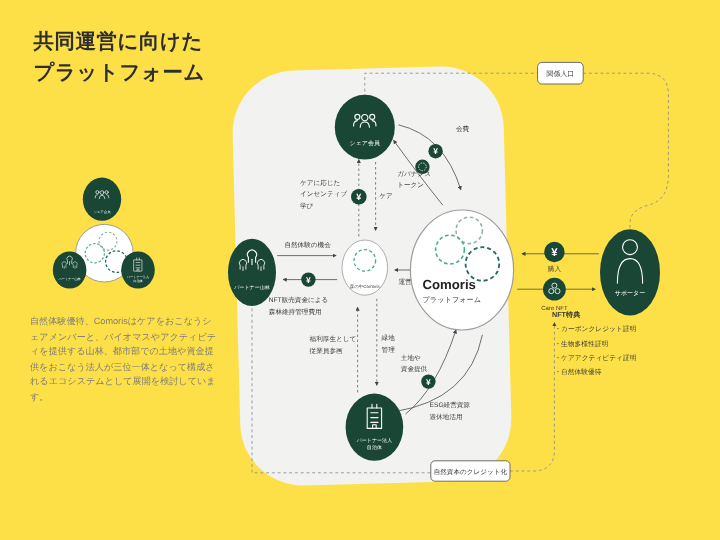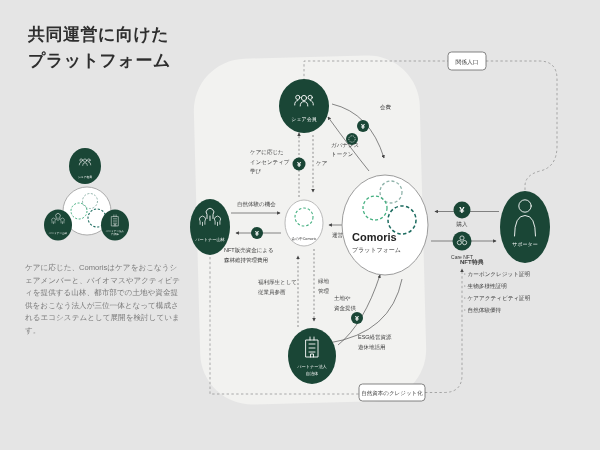--- a/index.html
+++ b/index.html
@@ -1,16 +1,16 @@
 <!DOCTYPE html>
 <html><head>
 <meta charset="utf-8">
 <style>
   html,body{margin:0;padding:0;background:#fff;}
-  .canvas{position:relative;width:600px;height:450px;background:#e5e5e5;overflow:hidden;
+  .canvas{position:relative;width:600px;height:450px;background:#fde047;overflow:hidden;
           font-family:"Liberation Sans",sans-serif;}
   .title{position:absolute;left:28px;top:22px;font-size:17px;font-weight:700;color:#2e2e2e;line-height:1.55;letter-spacing:.5px;}
   .desc{position:absolute;left:25px;top:262px;width:157px;font-size:7.6px;color:#7b7b7b;line-height:1.65;}
   svg.diagram{position:absolute;left:0;top:0;}
   svg text{font-family:"Liberation Sans",sans-serif;}
   .lbl{fill:#3a3a3a;}
   .lblw{fill:#ffffff;}
   .conn{stroke:#555;stroke-width:.7;fill:none;}
   .conn-d{stroke:#666;stroke-width:.7;fill:none;stroke-dasharray:2 2.2;}
   .peri{stroke:#8a8a8a;stroke-width:.7;fill:none;stroke-dasharray:2.4 2.4;}
@@ -19,21 +19,21 @@
 </head>
 <body>
 
 <div class="canvas">
 
   <div class="title">
     <div>共同運営に向けた</div>
     <div>プラットフォーム</div>
   </div>
 
-  <div class="desc">ケアに応じた、Comorisはケアをおこなうシェアメンバーと、バイオマスやアクティビティを提供する山林、都市部での土地や資金提供をおこなう法人が三位一体となって構成されるエコシステムとして展開を検討しています。</div>
+  <div class="desc">自然体験優待、Comorisはケアをおこなうシェアメンバーと、バイオマスやアクティビティを提供する山林、都市部での土地や資金提供をおこなう法人が三位一体となって構成されるエコシステムとして展開を検討しています。</div>
 
   <svg class="diagram" width="600" height="450" viewBox="0 0 600 450">
     <defs>
       <marker id="ah" viewBox="0 0 6 6" refX="5" refY="3" markerWidth="5" markerHeight="5" orient="auto-start-reverse">
         <path d="M0,0 L6,3 L0,6 Z" fill="#444"></path>
       </marker>
       <g id="icon-people" class="icon">
         <circle cx="-6.2" cy="-4.6" r="2.1"></circle>
         <path d="M-9.3,3 Q-9.5,-1.2 -6.2,-1.5"></path>
         <circle cx="6.2" cy="-4.6" r="2.1"></circle>

